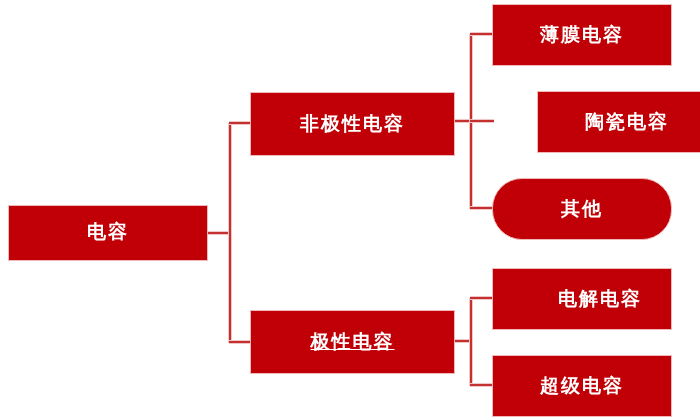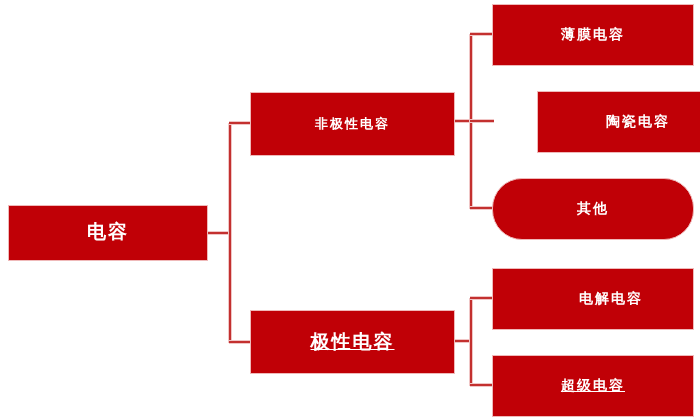--- a/index.html
+++ b/index.html
@@ -36,28 +36,28 @@
     text-align: center;
     line-height: 1.1;
     z-index: 3;
   }
   .node-label {
     display: block;
     white-space: nowrap;
   }
 
   .node-root       { left: 8px;   top: 205px; width: 200px; height: 56px;  font-size: 19px; font-family: Liberation Mono, monospace; }
-  .node-mid-upper  { left: 250px; top: 92px;  width: 205px; height: 64px;  font-size: 13px; }
+  .node-mid-upper  { left: 250px; top: 92px;  width: 205px; height: 64px;  font-size: 19px; }
   .node-mid-lower  { left: 250px; top: 310px; width: 205px; height: 64px;  font-size: 19px; text-decoration: underline; }
-  .node-leaf       { left: 492px; width: 202px; height: 62px; font-size: 14px; }
+  .node-leaf       { left: 492px; width: 180px; height: 62px; font-size: 19px; }
   .leaf-1 { top: 4px; }
   .leaf-2 { top: 91px; margin-left: 45px; }
   .leaf-3 { top: 178px; border-radius: 30px; }
   .leaf-4 { top: 268px; padding-left: 36px; }
-  .leaf-5 { top: 355px; text-decoration: underline; }
+  .leaf-5 { top: 355px; }
 
   
   .conn {
     position: absolute;
     background: #C3302F;
     z-index: 1;
   }
   .conn-h { height: 2px; }
   .conn-v { width: 2px; }
 

